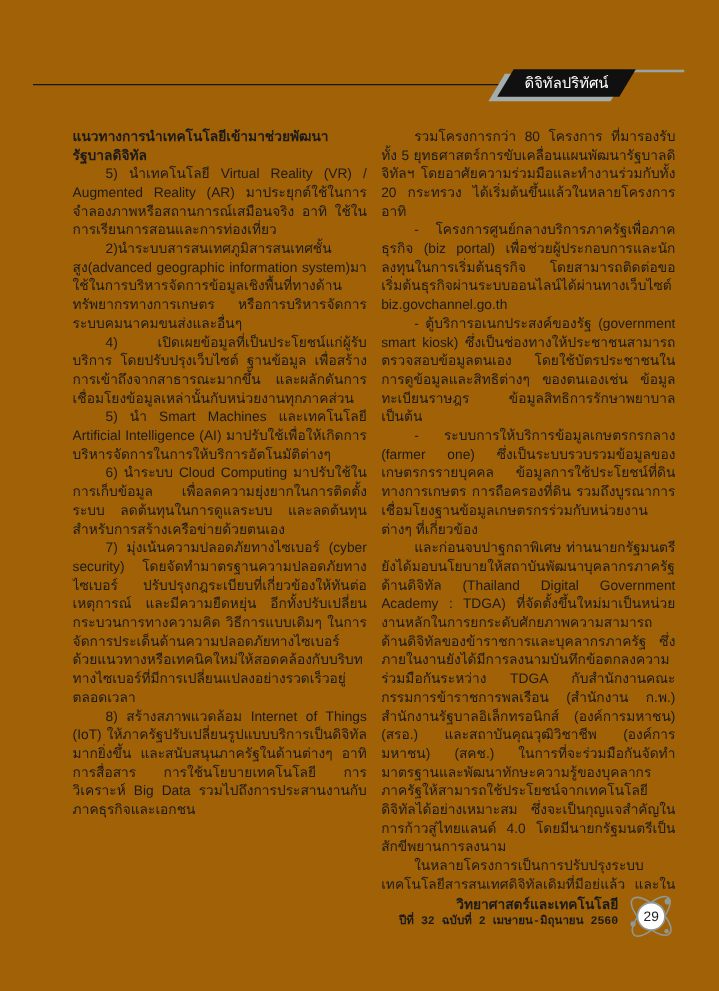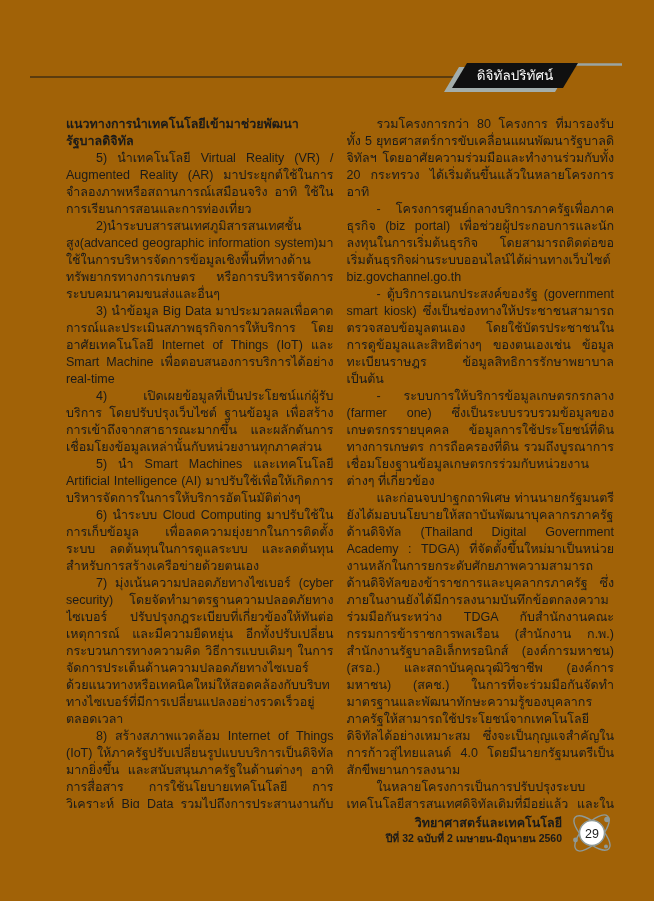--- a/index.html
+++ b/index.html
@@ -44,20 +44,21 @@
   .col p{
     margin:0;
     text-indent:30px;
   }
   
   .footer-text{
     position:absolute;
     top:816px;left:300px;width:262px;
     text-align:right;
     line-height:15px;
+    font-family:Liberation Mono, monospace;
   }
   .journal-title{font-size:12.5px;font-weight:bold;}
   .issue-info{font-size:10.5px;font-weight:bold;line-height:14px;}
   .atom-svg{position:absolute;left:566px;top:810px;width:54px;height:48px;}
   .page-number-text{
     font-family:"Liberation Sans","DejaVu Sans",sans-serif;
     font-size:12.5px;
     fill:#222222;
   }
 </style>
@@ -77,21 +78,20 @@
     <polygon points="467,5 578,5 563,30 452,30" fill="#101010"></polygon>
     <text class="badge-label" x="515" y="22" text-anchor="middle">ดิจิทัลปริทัศน์</text>
   </svg>
 
   <main class="columns">
 
     <section class="col">
       <h2>แนวทางการนำเทคโนโลยีเข้ามาช่วยพัฒนารัฐบาลดิจิทัล</h2>
       <p>5) นำเทคโนโลยี Virtual Reality (VR) / Augmented Reality (AR) มาประยุกต์ใช้ในการจำลองภาพหรือสถานการณ์เสมือนจริง อาทิ ใช้ในการเรียนการสอนและการท่องเที่ยว</p>
       <p>2)นำระบบสารสนเทศภูมิสารสนเทศชั้นสูง(advanced geographic information system)มาใช้ในการบริหารจัดการข้อมูลเชิงพื้นที่ทางด้านทรัพยากรทางการเกษตร หรือการบริหารจัดการระบบคมนาคมขนส่งและอื่นๆ</p>
-      <p>3) นำข้อมูล Big Data มาประมวลผลเพื่อคาดการณ์และประเมินสภาพธุรกิจการให้บริการ โดยอาศัยเทคโนโลยี Internet of Things (IoT) และ Smart Machine เพื่อตอบสนองการบริการได้อย่าง real-time</p>
       <p>4) เปิดเผยข้อมูลที่เป็นประโยชน์แก่ผู้รับบริการ โดยปรับปรุงเว็บไซต์ ฐานข้อมูล เพื่อสร้างการเข้าถึงจากสาธารณะมากขึ้น และผลักดันการเชื่อมโยงข้อมูลเหล่านั้นกับหน่วยงานทุกภาคส่วน</p>
       <p>5) นำ Smart Machines และเทคโนโลยี Artificial Intelligence (AI) มาปรับใช้เพื่อให้เกิดการบริหารจัดการในการให้บริการอัตโนมัติต่างๆ</p>
       <p>6) นำระบบ Cloud Computing มาปรับใช้ในการเก็บข้อมูล เพื่อลดความยุ่งยากในการติดตั้งระบบ ลดต้นทุนในการดูแลระบบ และลดต้นทุนสำหรับการสร้างเครือข่ายด้วยตนเอง</p>
       <p>7) มุ่งเน้นความปลอดภัยทางไซเบอร์ (cyber security) โดยจัดทำมาตรฐานความปลอดภัยทางไซเบอร์ ปรับปรุงกฎระเบียบที่เกี่ยวข้องให้ทันต่อเหตุการณ์ และมีความยืดหยุ่น อีกทั้งปรับเปลี่ยนกระบวนการทางความคิด วิธีการแบบเดิมๆ ในการจัดการประเด็นด้านความปลอดภัยทางไซเบอร์ ด้วยแนวทางหรือเทคนิคใหม่ให้สอดคล้องกับบริบททางไซเบอร์ที่มีการเปลี่ยนแปลงอย่างรวดเร็วอยู่ตลอดเวลา</p>
       <p>8) สร้างสภาพแวดล้อม Internet of Things (IoT) ให้ภาครัฐปรับเปลี่ยนรูปแบบบริการเป็นดิจิทัลมากยิ่งขึ้น และสนับสนุนภาครัฐในด้านต่างๆ อาทิ การสื่อสาร การใช้นโยบายเทคโนโลยี การวิเคราะห์ Big Data รวมไปถึงการประสานงานกับภาคธุรกิจและเอกชน</p>
 
     </section>
 
     <section class="col">
       <p>รวมโครงการกว่า 80 โครงการ ที่มารองรับทั้ง 5 ยุทธศาสตร์การขับเคลื่อนแผนพัฒนารัฐบาลดิจิทัลฯ โดยอาศัยความร่วมมือและทำงานร่วมกับทั้ง 20 กระทรวง ได้เริ่มต้นขึ้นแล้วในหลายโครงการ อาทิ</p>

